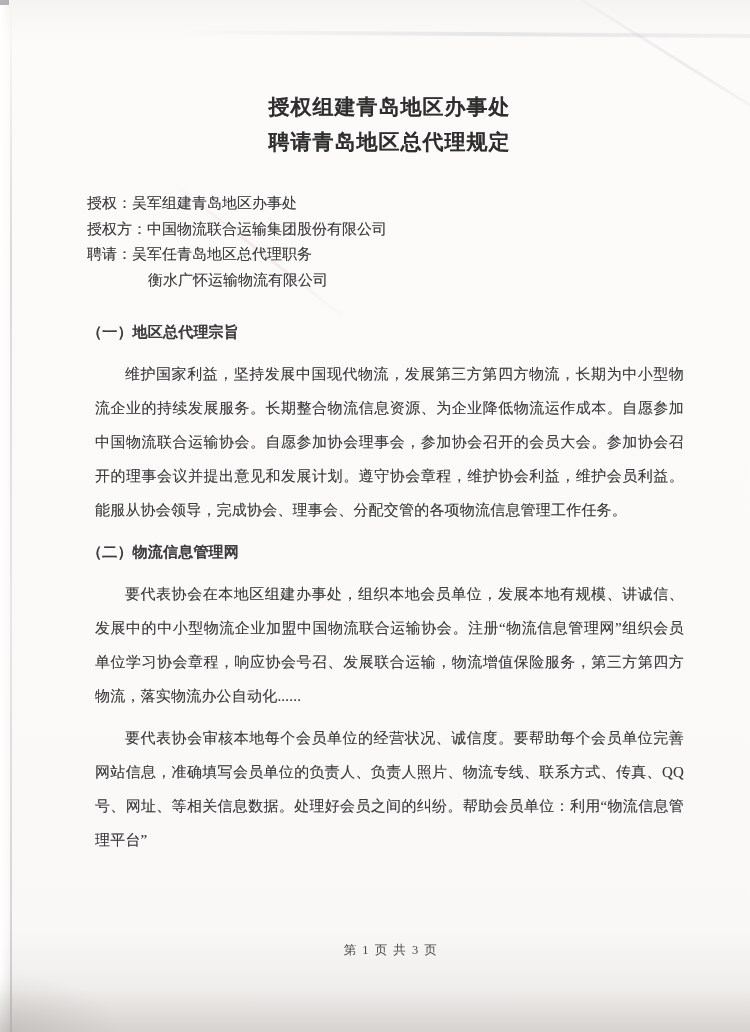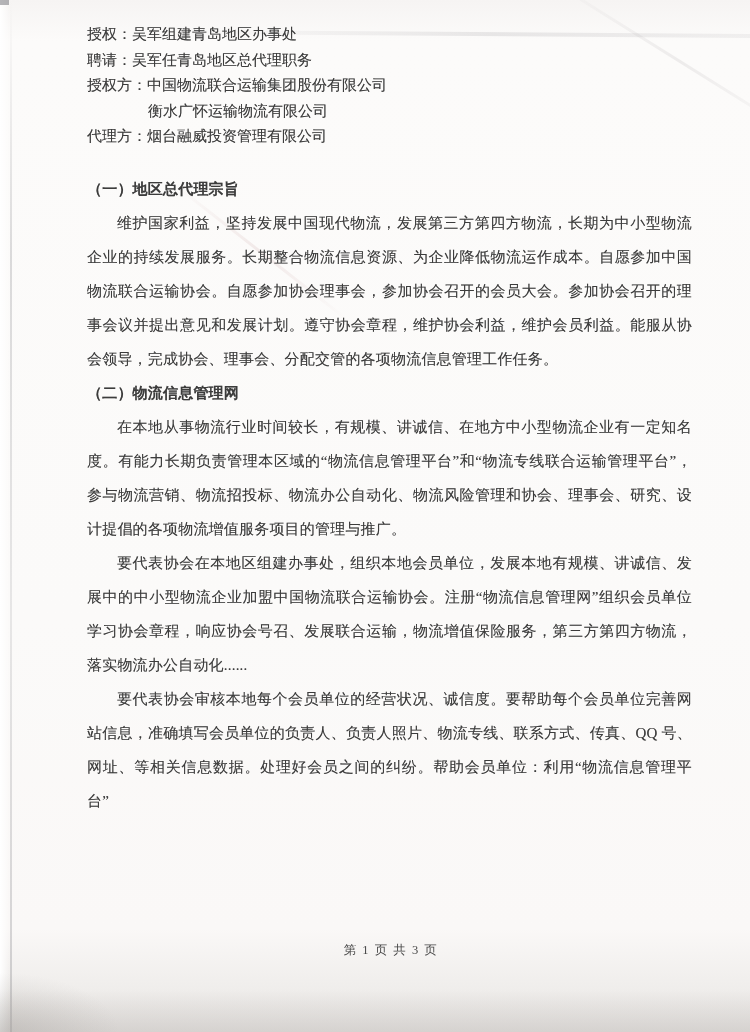--- a/index.html
+++ b/index.html
@@ -71,37 +71,37 @@
     padding-top: 76px;
     text-align: center;
     font-size: 21px;
     font-weight: bold;
     line-height: 35px;
     color: #2e2e2e;
     letter-spacing: 1px;
   }
   .title-line { display: block; }
   .parties {
-    margin-top: 22px;
+    margin-top: 31px;
     font-size: 15px;
     line-height: 25.5px;
     color: #3c3c3c;
   }
   .party-line { white-space: nowrap; }
   .party-line.cont { padding-left: 61px; }
   .doc-body {
     margin-top: 22px;
     font-size: 15px;
     line-height: 34px;
     text-align: justify;
     color: #3c3c3c;
     letter-spacing: 0.2px;
   }
   .section-heading { font-weight: bold; }
-  .doc-body p { margin: 0; text-indent: 2em; }
+  .doc-body p { margin: 8px; text-indent: 2em; }
   .page-footer {
     position: absolute;
     top: 942px;
     left: 16px;
     width: 100%;
     text-align: center;
     font-size: 12.5px;
     letter-spacing: 1.5px;
     color: #474747;
   }
@@ -115,46 +115,46 @@
   <div class="artifact edge-left-crease"></div>
   <div class="artifact corner-mark"></div>
   <div class="artifact top-fold"></div>
   <div class="artifact diag-crease-1"></div>
   <div class="artifact diag-crease-2"></div>
   <div class="artifact bottom-shade"></div>
   <div class="artifact bottom-left-shade"></div>
 
   <div class="content">
 
+    <h1 class="title">
+      <span class="title-line">授权组建青岛地区办事处</span>
+      <span class="title-line">聘请青岛地区总代理规定</span>
+    </h1>
 
     <div class="parties">
       <div class="party-line">
         <span>授权：</span><span>吴军组建青岛地区办事处</span>
       </div>
       <div class="party-line">
-        <span>聘请：</span><span>吴军任青岛地区总代理职务</span>
+        <span>授权方：</span><span>中国物流联合运输集团股份有限公司</span>
       </div>
       <div class="party-line">
-        <span>授权方：</span><span>中国物流联合运输集团股份有限公司</span>
+        <span>聘请：</span><span>吴军任青岛地区总代理职务</span>
       </div>
       <div class="party-line cont">
         <span>衡水广怀运输物流有限公司</span>
-      </div>
-      <div class="party-line">
-        <span>代理方：</span><span>烟台融威投资管理有限公司</span>
       </div>
     </div>
 
     <div class="doc-body">
 
       <div class="section-heading">（一）地区总代理宗旨</div>
       <p>维护国家利益，坚持发展中国现代物流，发展第三方第四方物流，长期为中小型物流企业的持续发展服务。长期整合物流信息资源、为企业降低物流运作成本。自愿参加中国物流联合运输协会。自愿参加协会理事会，参加协会召开的会员大会。参加协会召开的理事会议并提出意见和发展计划。遵守协会章程，维护协会利益，维护会员利益。能服从协会领导，完成协会、理事会、分配交管的各项物流信息管理工作任务。</p>
 
       <div class="section-heading">（二）物流信息管理网</div>
-      <p>在本地从事物流行业时间较长，有规模、讲诚信、在地方中小型物流企业有一定知名度。有能力长期负责管理本区域的“物流信息管理平台”和“物流专线联合运输管理平台”，参与物流营销、物流招投标、物流办公自动化、物流风险管理和协会、理事会、研究、设计提倡的各项物流增值服务项目的管理与推广。</p>
 
       <p>要代表协会在本地区组建办事处，组织本地会员单位，发展本地有规模、讲诚信、发展中的中小型物流企业加盟中国物流联合运输协会。注册“物流信息管理网”组织会员单位学习协会章程，响应协会号召、发展联合运输，物流增值保险服务，第三方第四方物流，落实物流办公自动化......</p>
       <p>要代表协会审核本地每个会员单位的经营状况、诚信度。要帮助每个会员单位完善网站信息，准确填写会员单位的负责人、负责人照片、物流专线、联系方式、传真、QQ 号、网址、等相关信息数据。处理好会员之间的纠纷。帮助会员单位：利用“物流信息管理平台”</p>
 
     </div>
 
   </div>
 
   <div class="page-footer">第 1 页 共 3 页</div>
 

